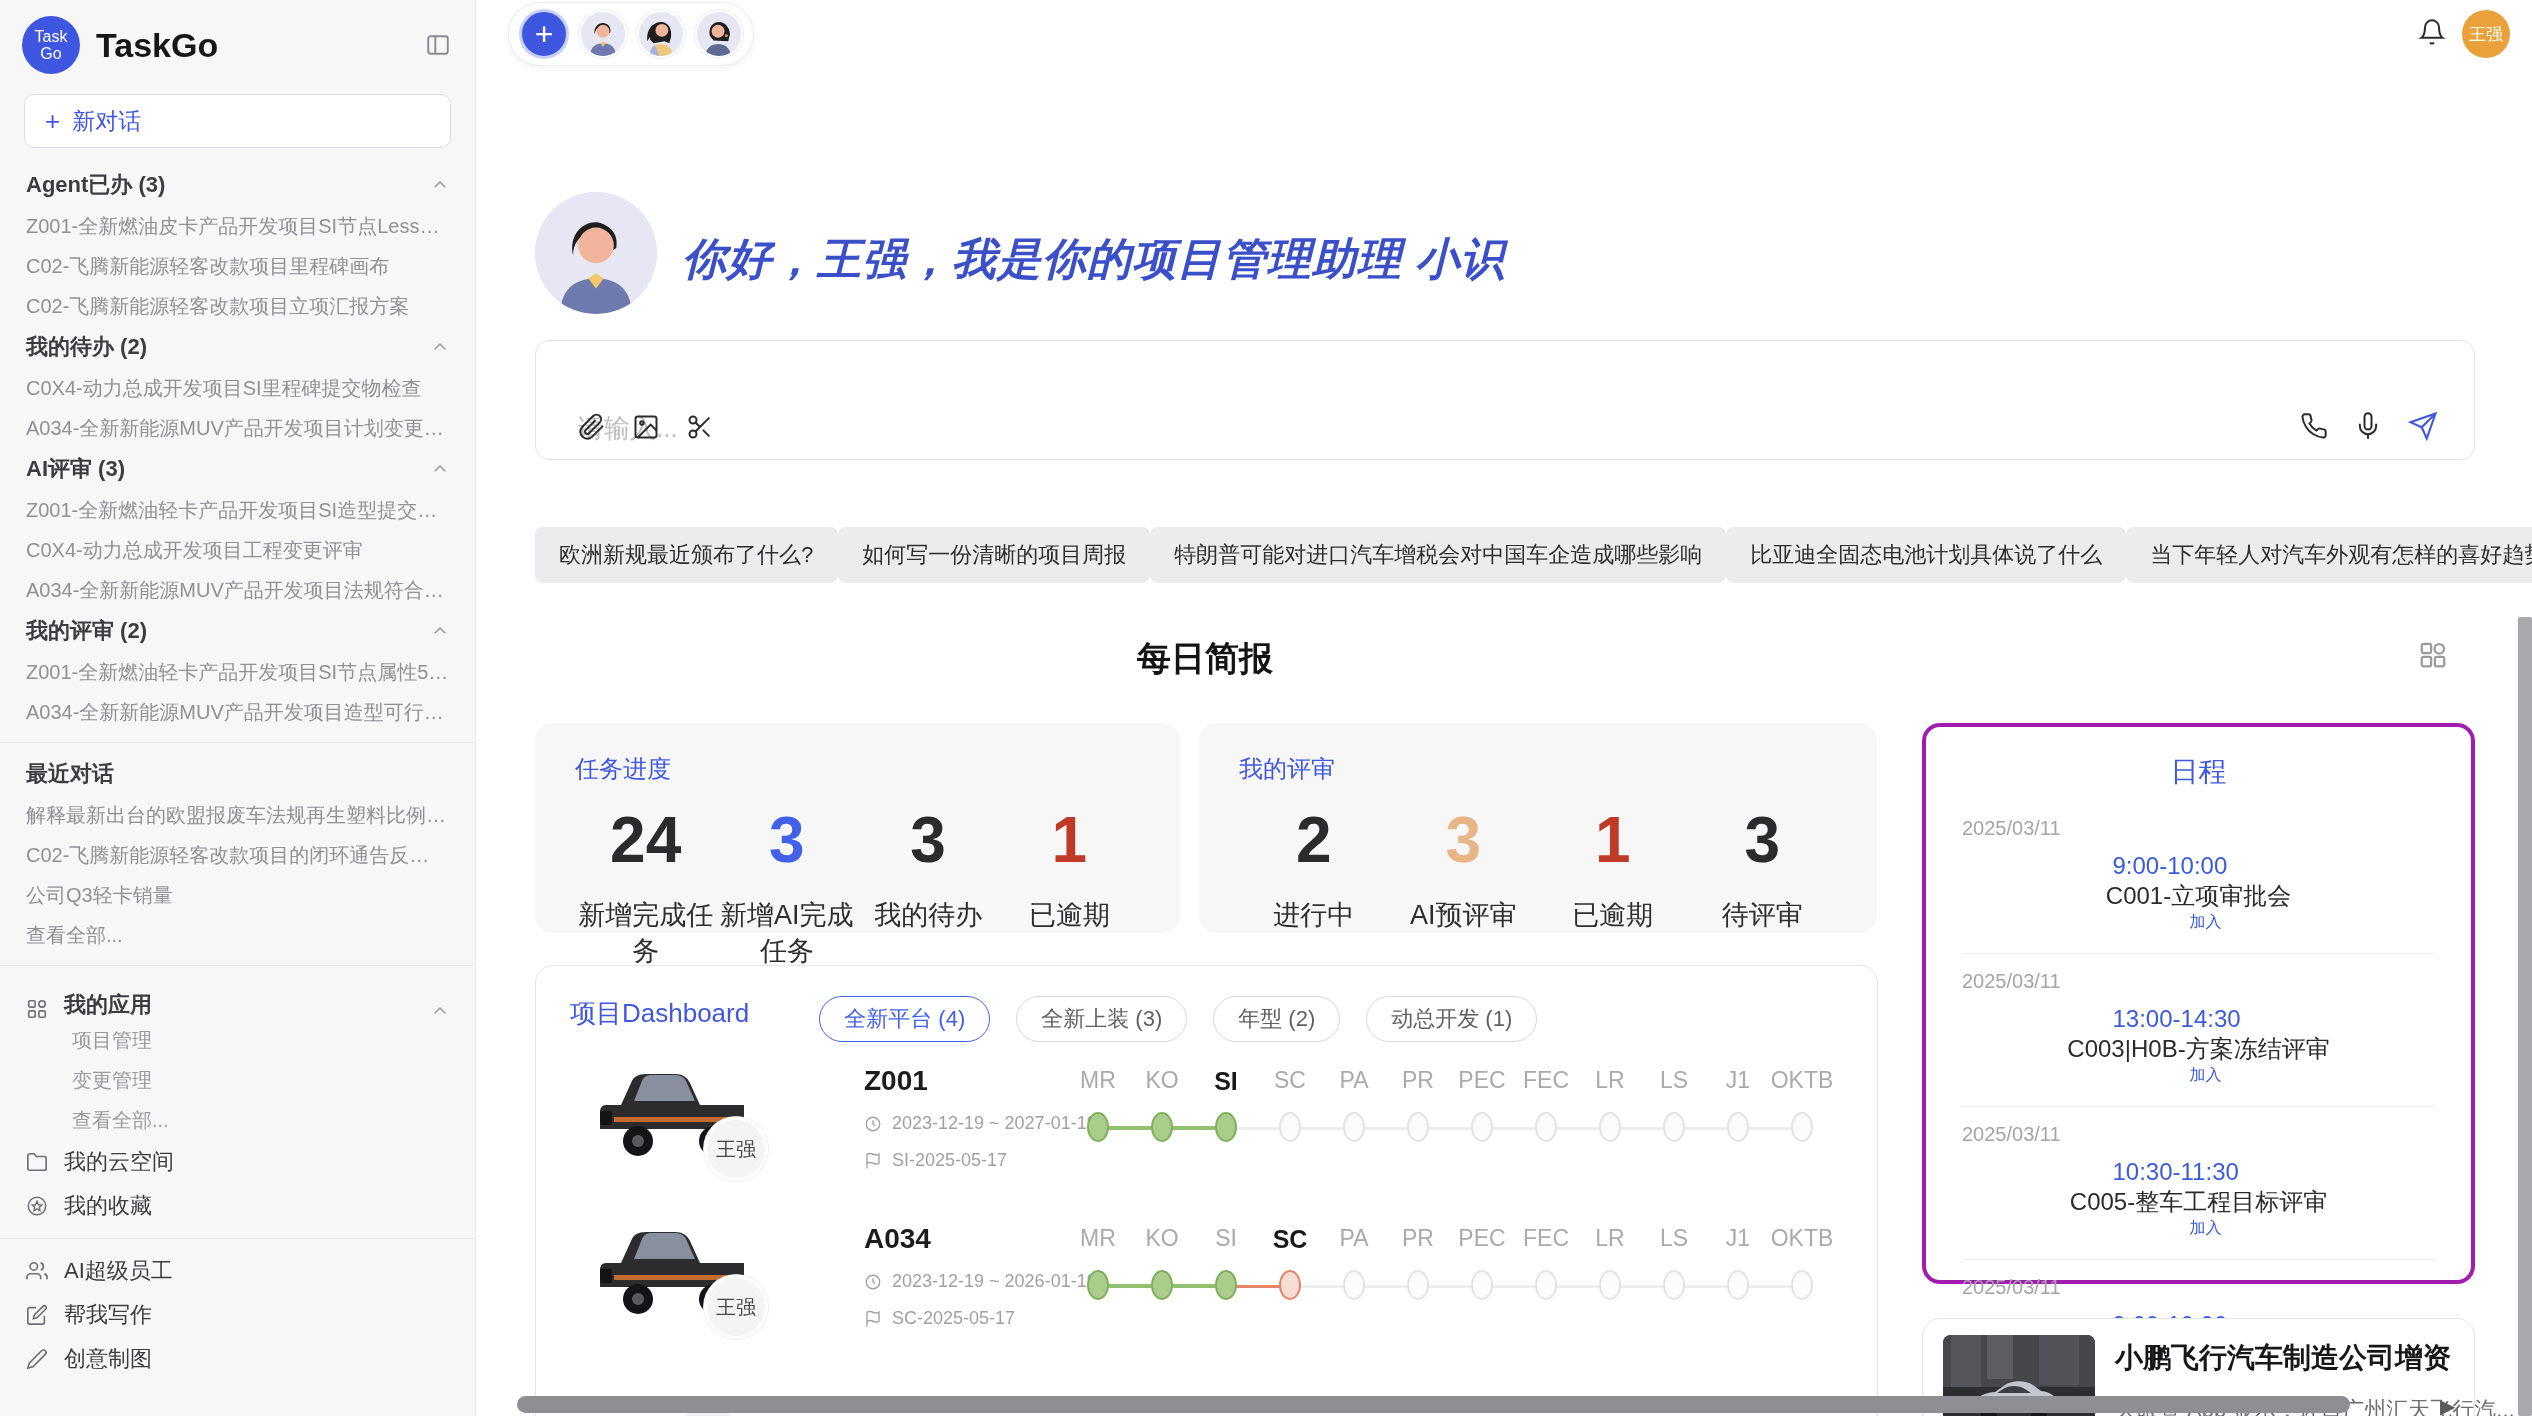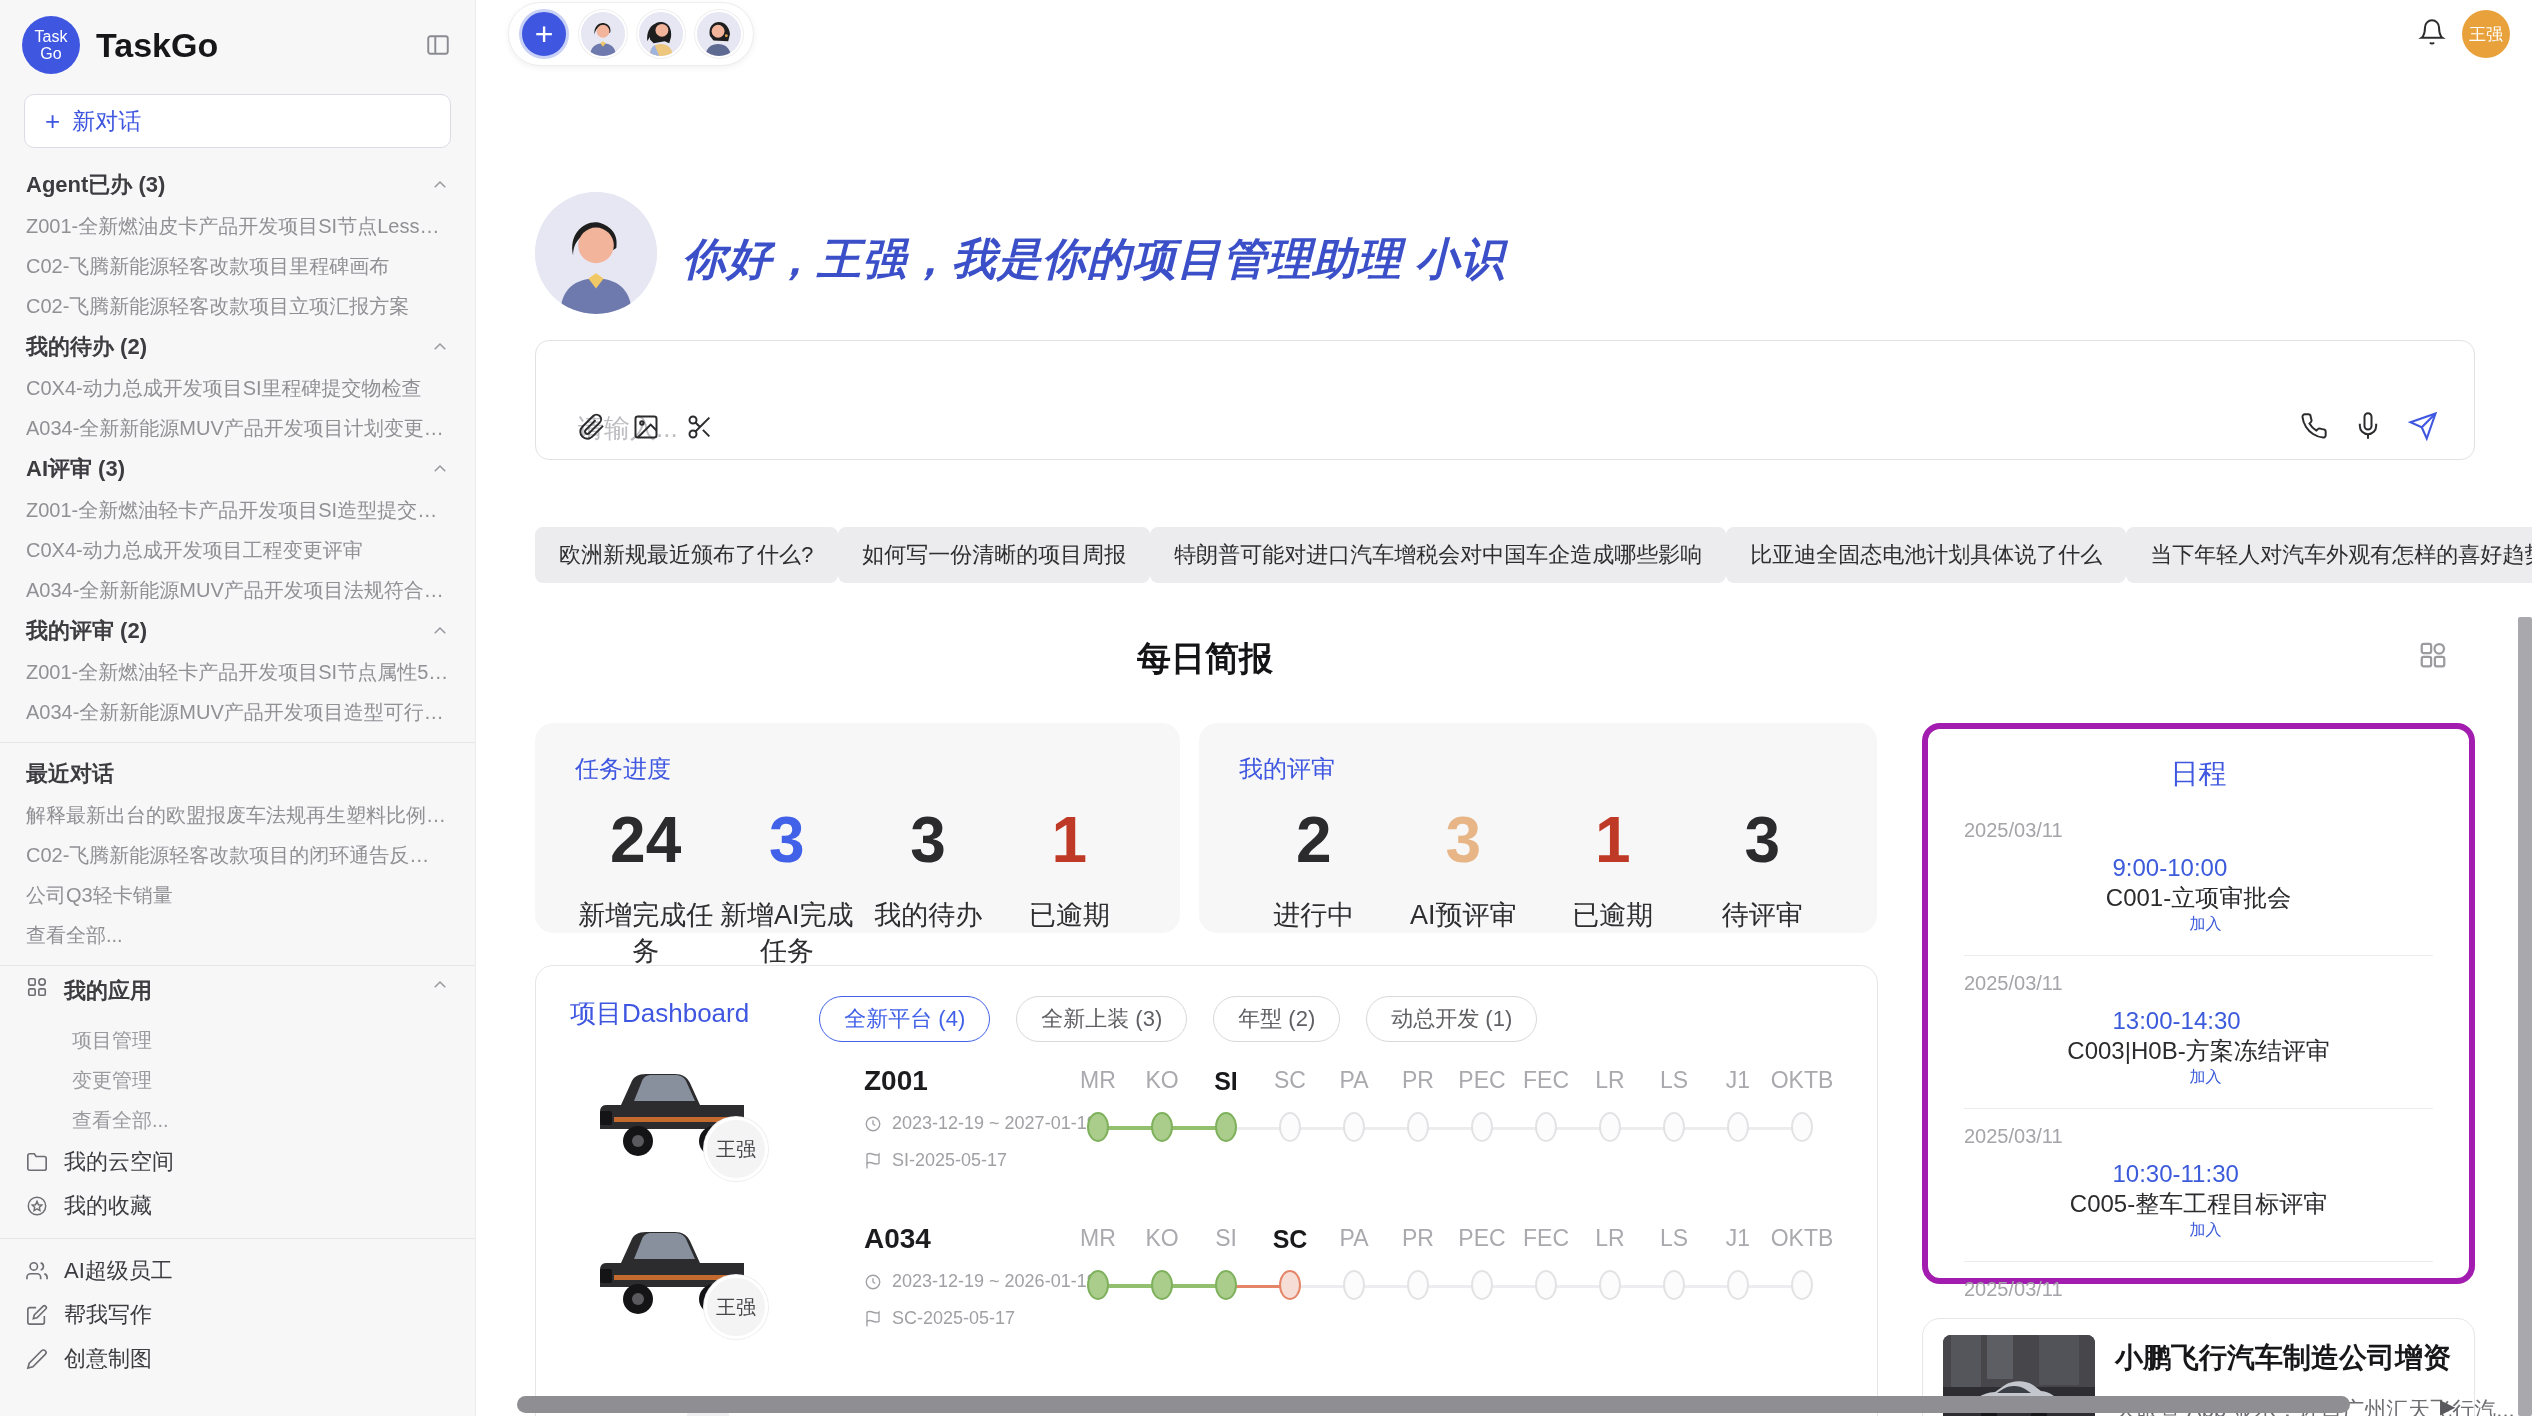--- a/index.html
+++ b/index.html
@@ -19,21 +19,21 @@
   .newchat-btn { margin:10px 24px 16px; height:54px; background:#fff; border:1px solid #dcdce4;
     border-radius:10px; display:flex; align-items:center; justify-content:flex-start;
     padding:0 20px; color:#3f57e0; font-size:23px; cursor:pointer; }
   .newchat-btn .plus { font-size:26px; margin-right:12px; font-weight:400; }
   .sec-head { display:flex; align-items:center; padding:0 26px; height:42px;
     font-size:22px; font-weight:700; color:#3c3c41; }
   .sec-head .chev { margin-left:auto; color:#98989e; }
   .side-item { padding:0 26px; height:40px; line-height:40px; font-size:20px; color:#909095;
     white-space:nowrap; overflow:hidden; text-overflow:ellipsis; cursor:pointer; }
   .side-div { height:1px; background:#e7e7ea; margin:10px 0 10px; }
-  .app-row { display:flex; align-items:flex-start; padding:0 26px; height:44px; font-size:22px;
+  .app-row { display:flex; align-items:flex-end; padding:0 26px; height:44px; font-size:22px;
     color:#3c3c41; font-weight:600; cursor:pointer; }
   .app-row .ric { margin-left:auto; color:#98989e; }
   .app-row .lic { color:#6e6e74; margin-right:16px; display:flex; }
   .sub-item { padding:0 26px 0 72px; height:40px; line-height:40px; font-size:20px; color:#9a9a9f;
     white-space:nowrap; overflow:hidden; text-overflow:ellipsis; cursor:pointer; }
   .tool-row { display:flex; align-items:center; padding:0 26px; height:44px; font-size:22px;
     color:#3c3c41; font-weight:500; cursor:pointer; }
   .tool-row .lic { color:#6e6e74; margin-right:16px; display:flex; }
 
   
@@ -115,21 +115,21 @@
   .ms-dots { position:absolute; left:0; top:0; display:flex; width:768px; }
   .ms-dots i { width:64px; display:flex; justify-content:center; }
   .dot { width:22px; height:30px; border-radius:50%; background:#fcfcfd; border:2px solid #e3e3e6; }
   .dot.done { background:#abcd8c; border-color:#7fb15c; }
   .dot.warn { background:#f6ddd6; border-color:#e58567; }
   .row3-sliver { position:absolute; left:150px; top:433px; width:44px; height:44px; border-radius:50%;
     background:#f0f0f2; }
 
   
   .sched-card { position:absolute; left:1922px; top:723px; width:553px; height:561px;
-    border:6px solid #a21caf; border-radius:18px; background:#fff; padding:26px 36px 18px; }
+    border:4px solid #a21caf; border-radius:18px; background:#fff; padding:26px 36px 18px; }
   .sched-title { text-align:center; font-size:28px; color:#3f57e0; margin-bottom:10px; }
   .sched-item { padding:16px 0 20px; border-bottom:1px solid #ececef; }
   .sched-item:last-of-type { border-bottom:none; }
   .sched-date { font-size:20px; color:#a4a4a9; }
   .sched-row { display:flex; align-items:center; margin-top:12px;flex-direction:column; }
   .sched-time { width:172px; font-size:24px; color:#3b5bdb; font-weight:500; }
   .sched-name { flex:1; font-size:24px; color:#2b2b2e; white-space:nowrap; overflow:hidden; text-overflow:ellipsis; }
   .sched-join { font-size:16px; color:#3b5bdb; cursor:pointer; margin-left:14px; }
   .sched-all { text-align:center; font-size:26px; color:#3b5bdb; margin-top:16px; cursor:pointer; }
 

